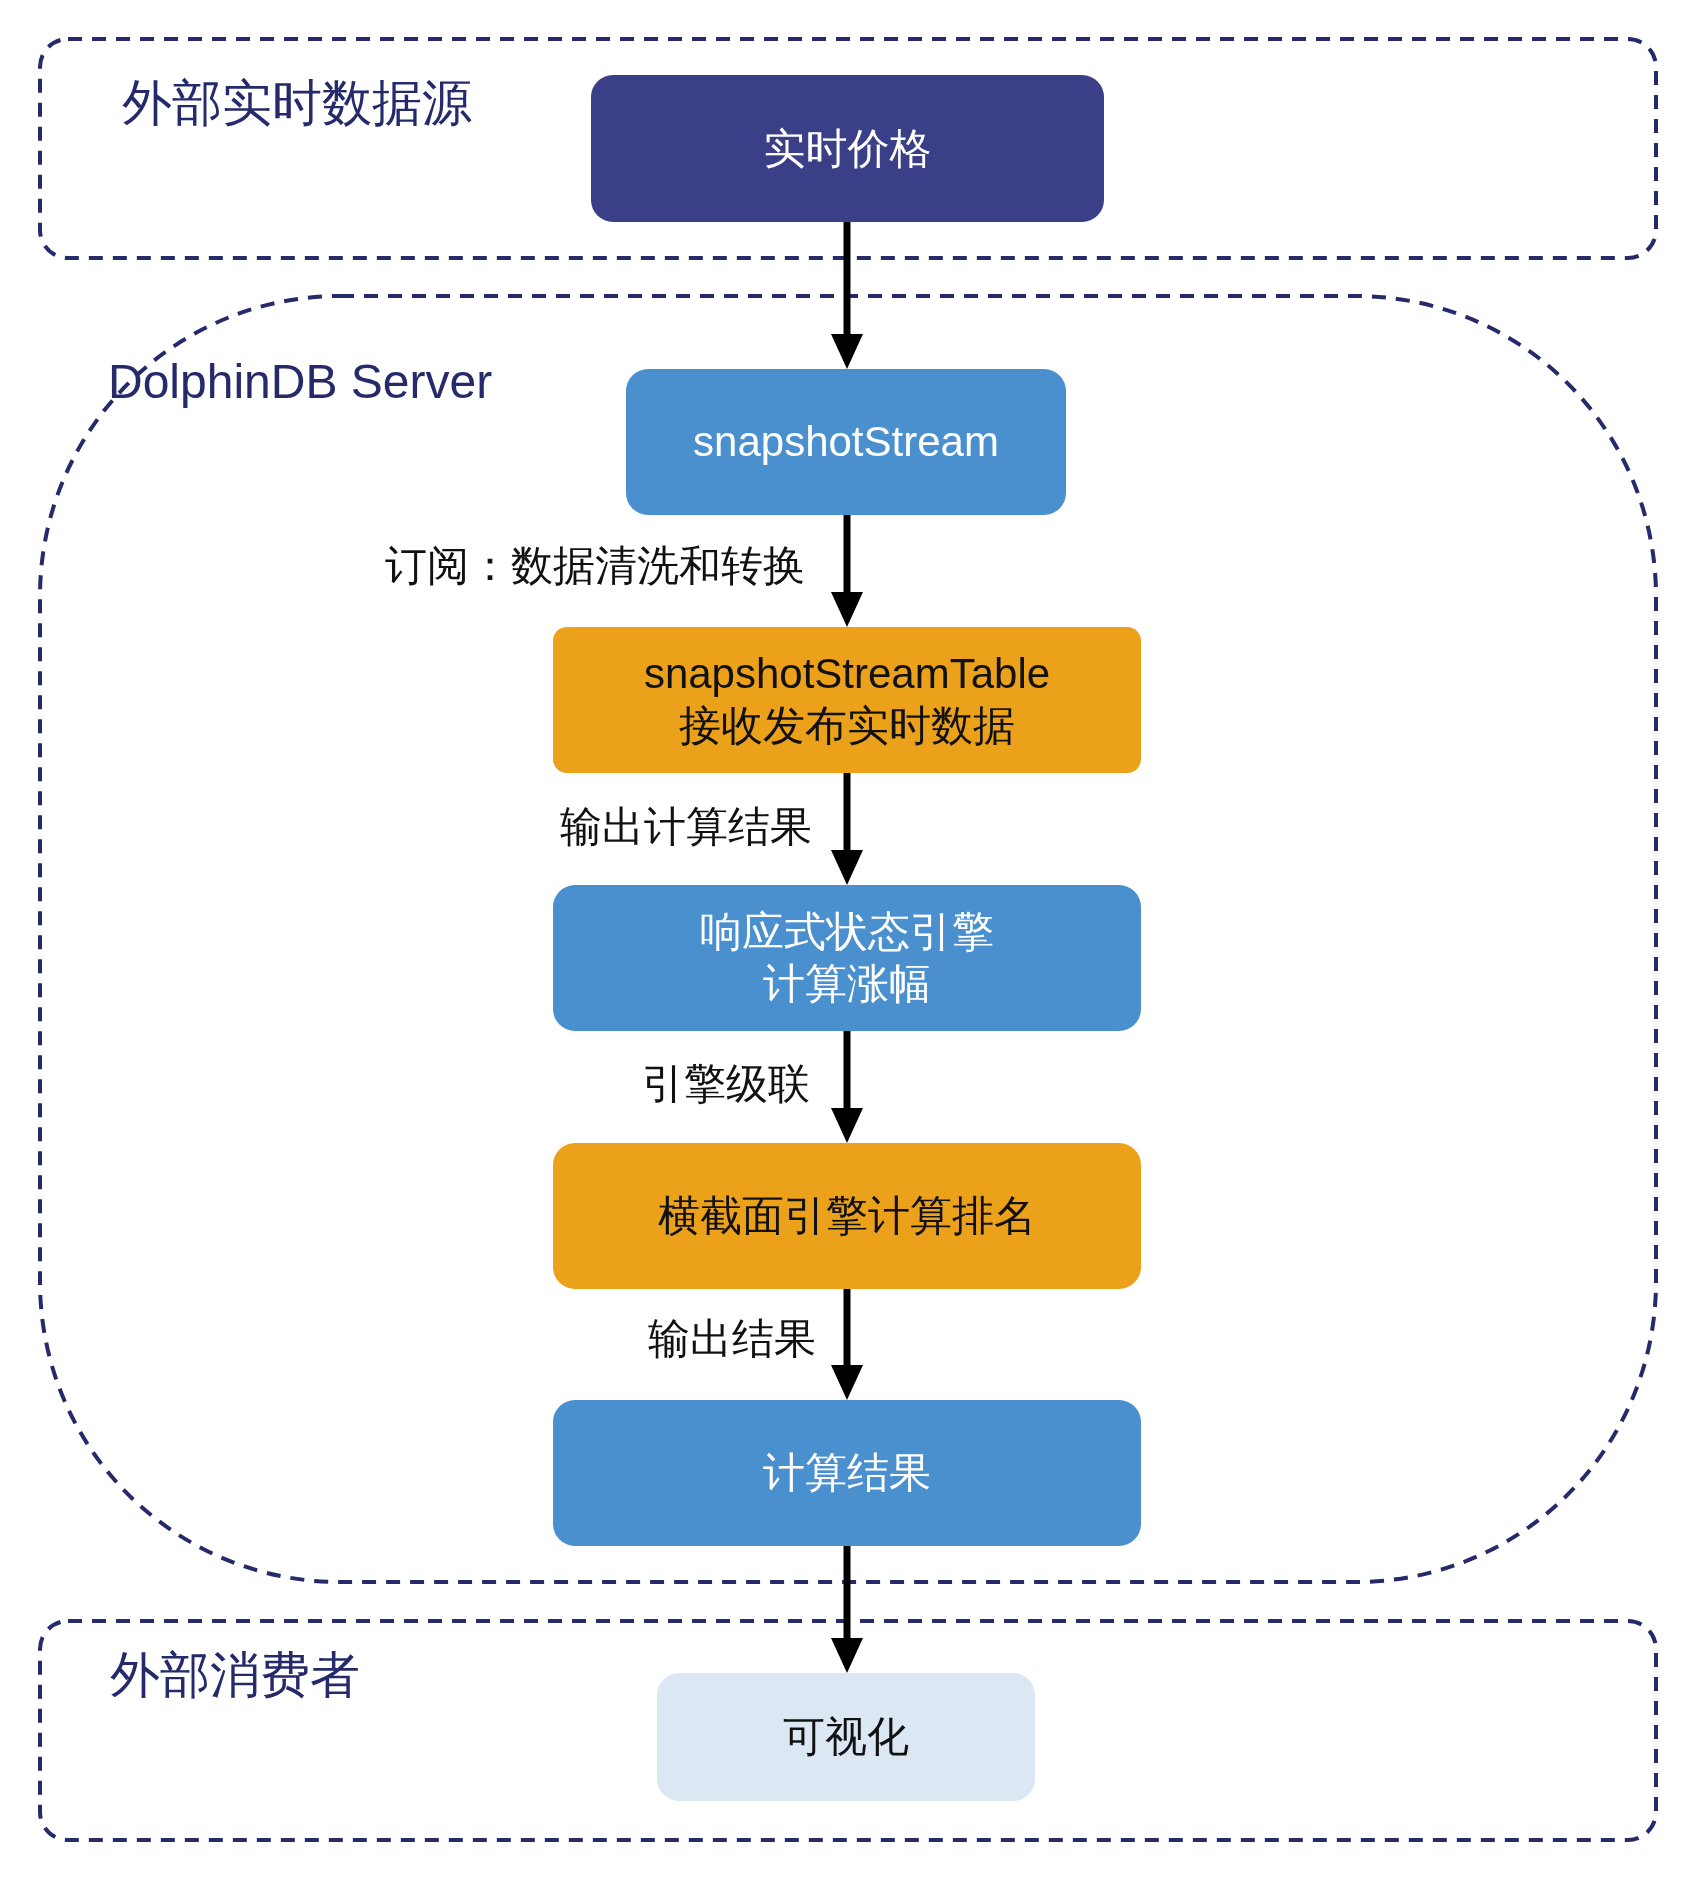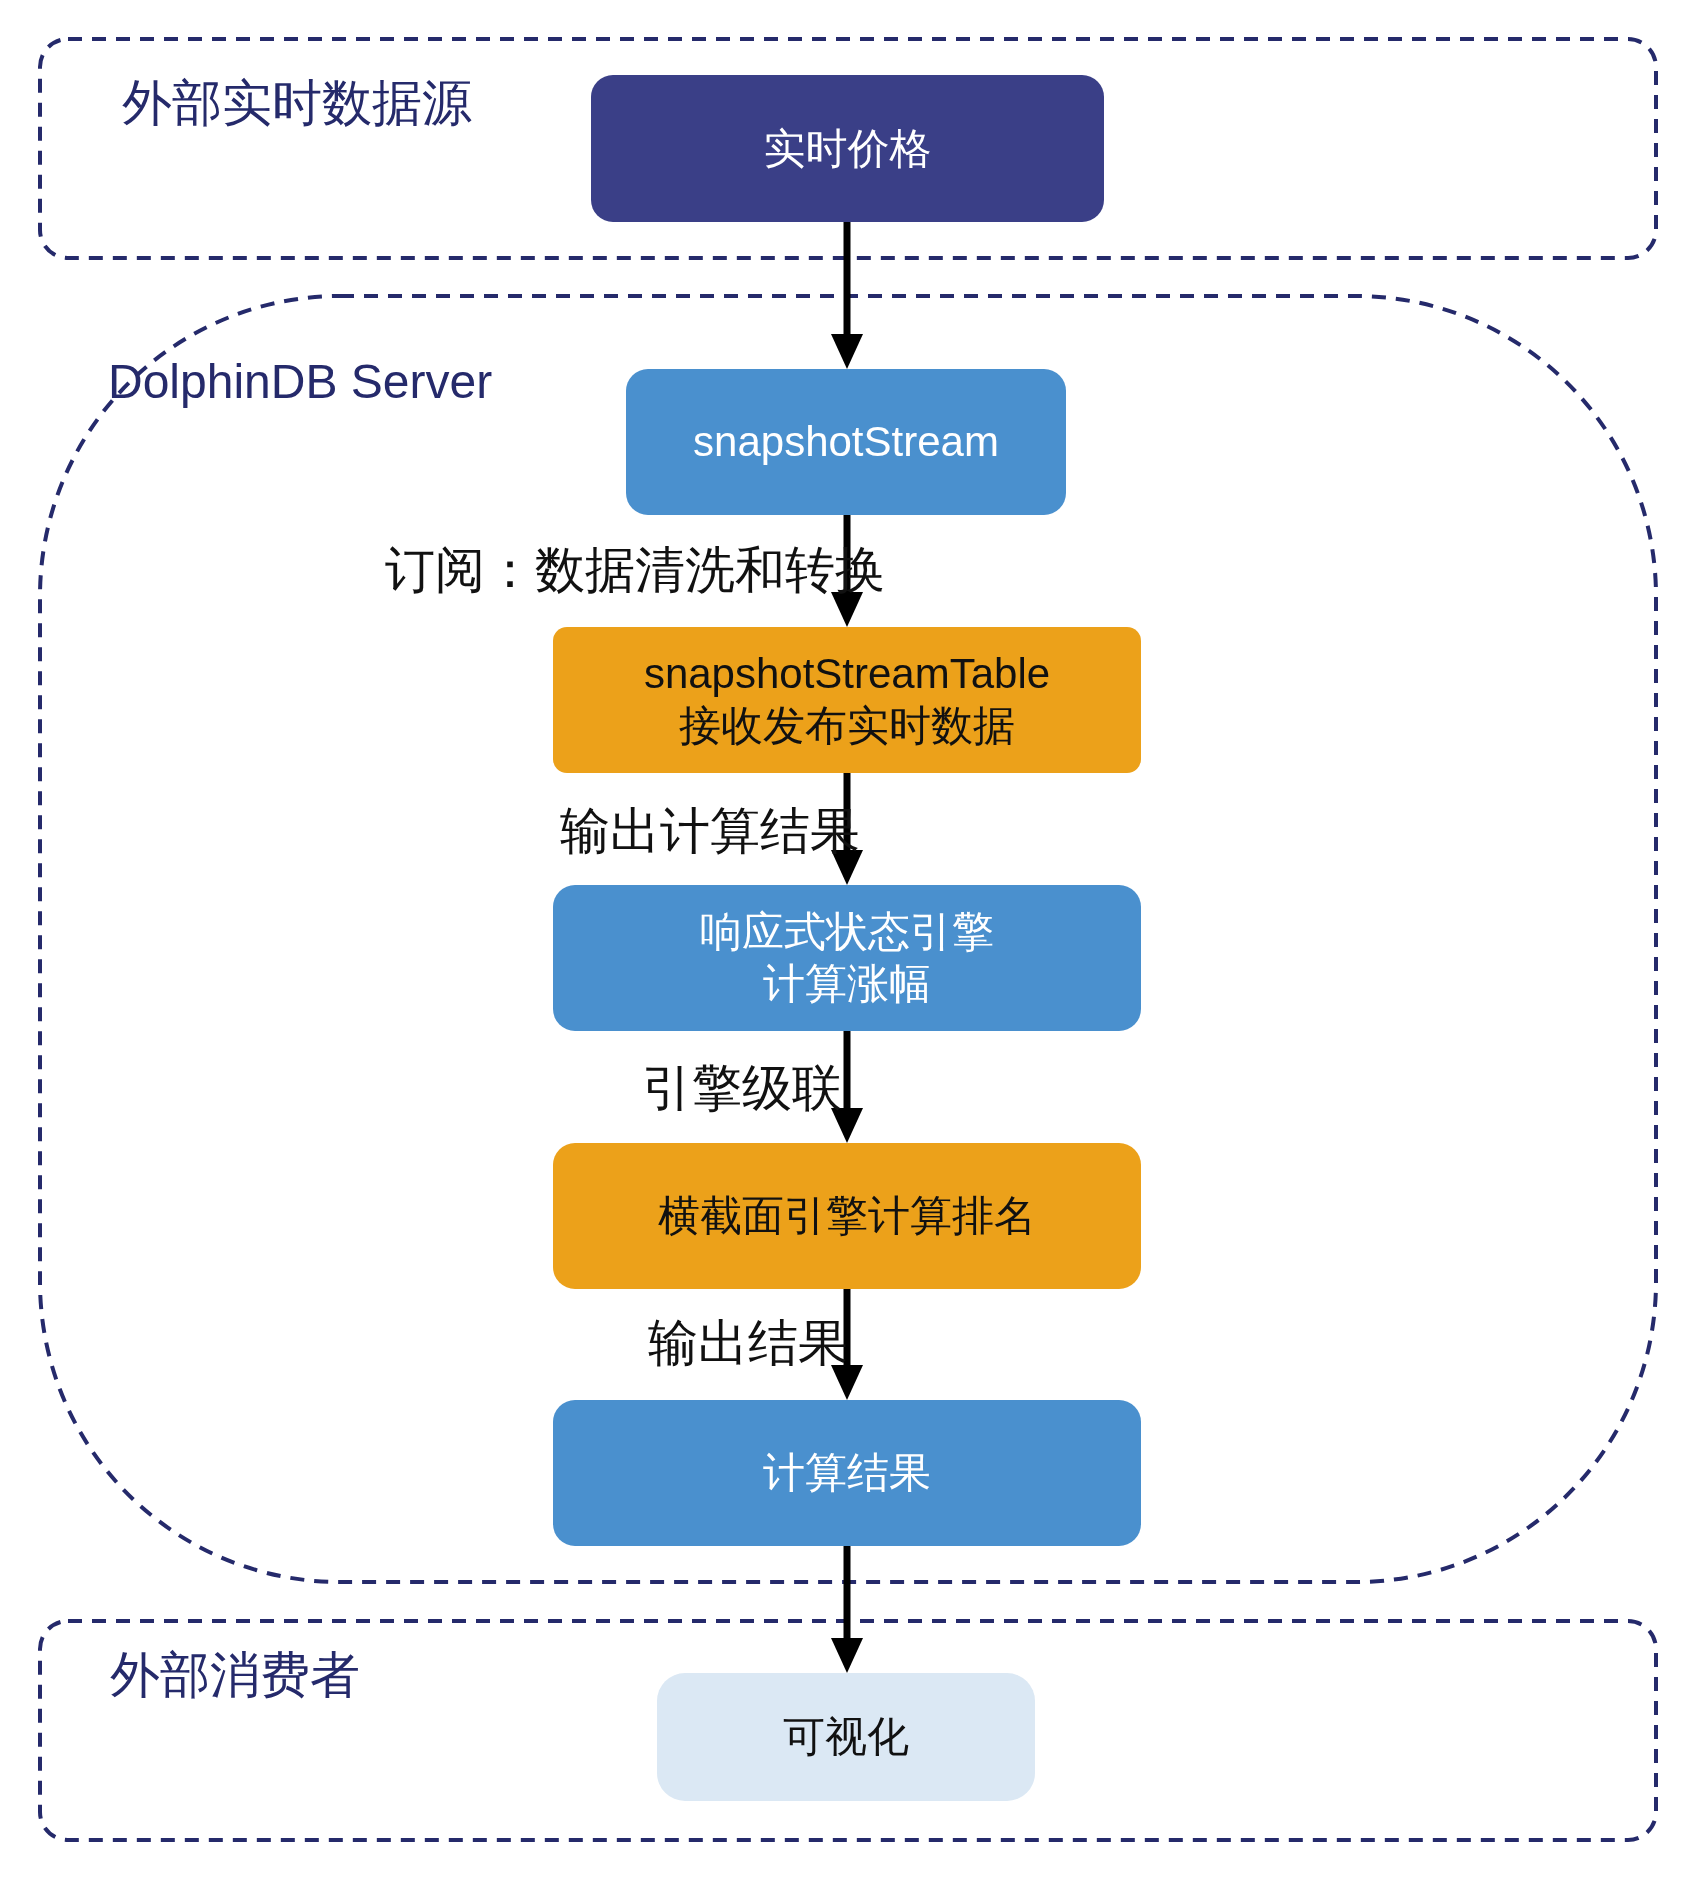--- a/index.html
+++ b/index.html
@@ -8,21 +8,21 @@
   svg.frame { position:absolute; left:0; top:0; }
   .region-label { position:absolute; color:#252a6b; font-size:50px; line-height:1; white-space:nowrap; }
   .node { position:absolute; border-radius:22px; display:flex; flex-direction:column;
           align-items:center; justify-content:center; text-align:center;
           font-size:42px; line-height:52px; box-sizing:border-box; }
   .node span { display:block; white-space:nowrap; }
   .dark { background:#3a3f87; color:#ffffff; }
   .blue { background:#4a90ce; color:#ffffff; }
   .orange { background:#eca11a; color:#111111; }
   .light { background:#dbe8f4; color:#111111; }
-  .edge-label { position:absolute; color:#111111; font-size:50px; line-height:1; white-space:nowrap; text-align:right; }
+  .edge-label { position:absolute; color:#111111; font-size:42px; line-height:1; white-space:nowrap; text-align:right; }
 </style>
 </head>
 <body>
 
 <svg class="frame" width="1693" height="1877" viewBox="0 0 1693 1877">
   <defs>
     <marker id="arrowhead" markerWidth="10" markerHeight="10" refX="5" refY="9" orient="auto" markerUnits="userSpaceOnUse" viewBox="0 0 10 10">
     </marker>
   </defs>
 
@@ -79,20 +79,20 @@
 </div>
 
 <div class="node orange" style="left:553px; top:1143px; width:588px; height:146px;">
   <span>横截面引擎计算排名</span>
 </div>
 
 <div class="node blue" style="left:553px; top:1400px; width:588px; height:146px;">
   <span>计算结果</span>
 </div>
 
-<div class="node light" style="left:657px; top:1673px; width:378px; height:128px;border-radius:28px;">
+<div class="node light" style="left:657px; top:1673px; width:378px; height:128px;">
   <span>可视化</span>
 </div>
 
 <div class="edge-label" style="left:385px; top:545px;">订阅：数据清洗和转换</div>
 <div class="edge-label" style="left:560px; top:806px;">输出计算结果</div>
 <div class="edge-label" style="left:642px; top:1063px;">引擎级联</div>
 <div class="edge-label" style="left:648px; top:1318px;">输出结果</div>
 
 </body></html>

